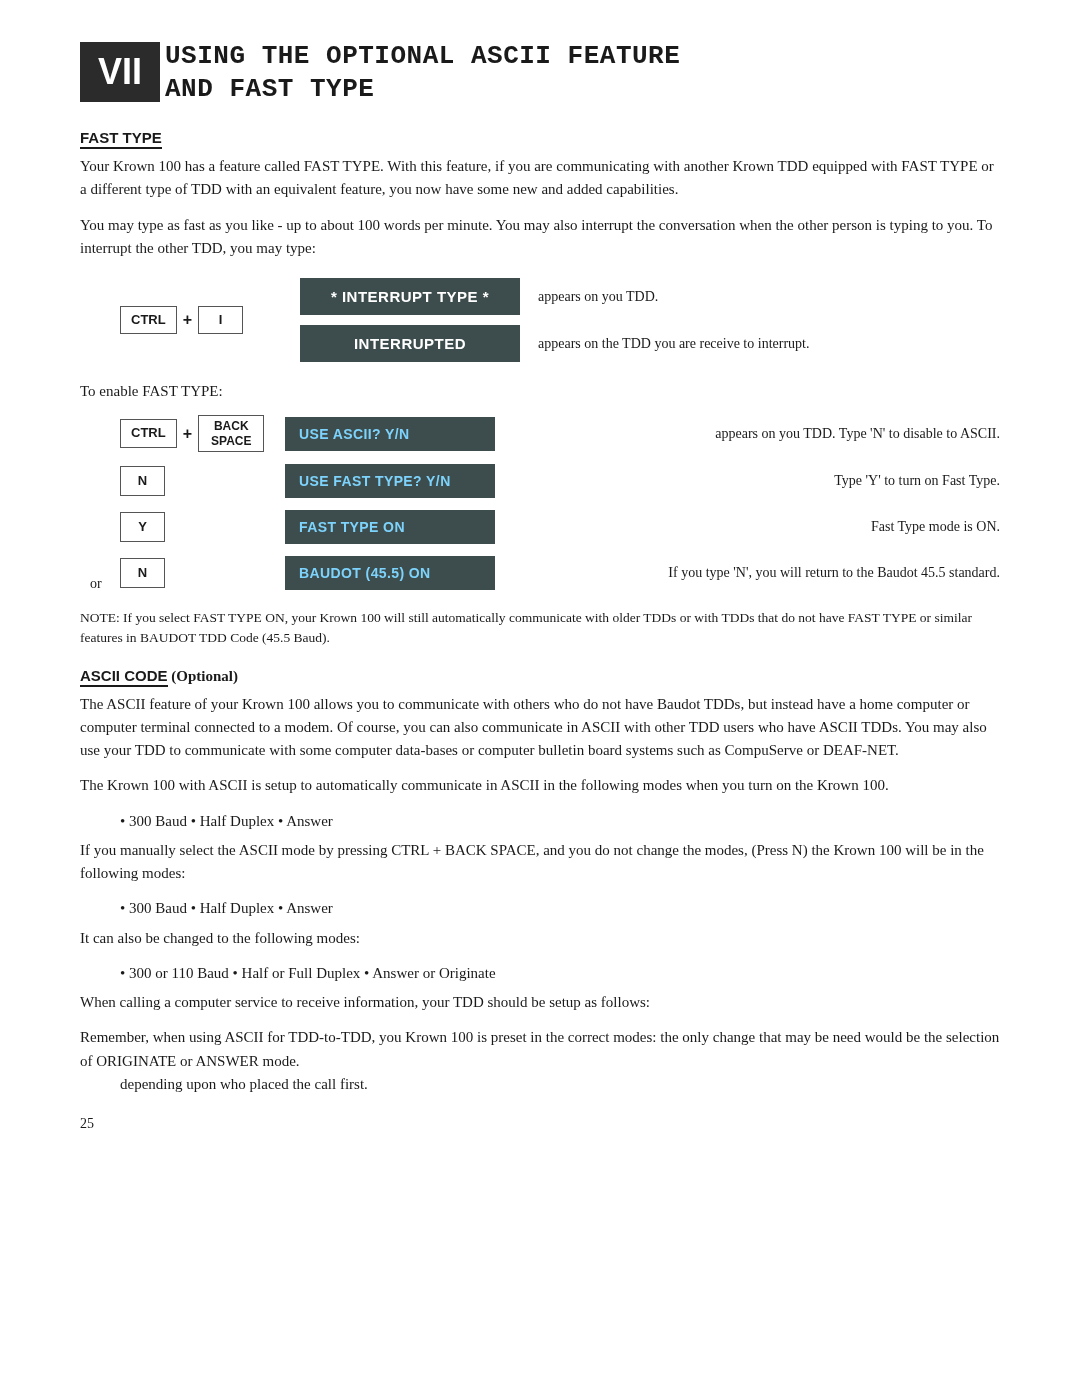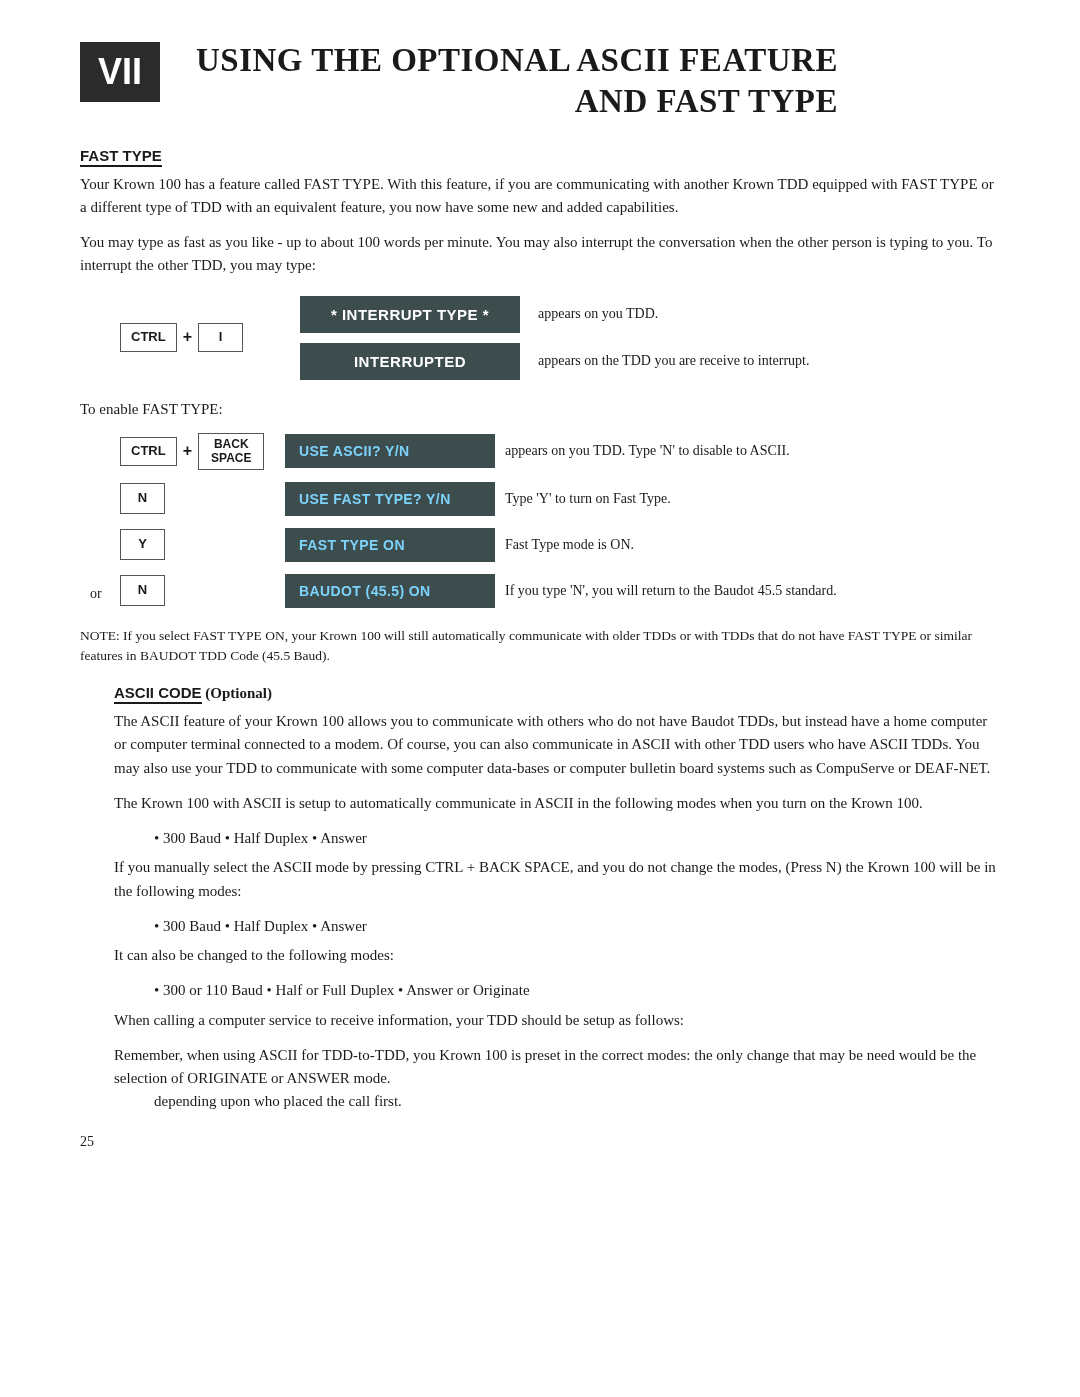--- a/index.html
+++ b/index.html
@@ -11,43 +11,42 @@
       width: 1080px;
       min-height: 1397px;
       padding: 40px 80px 60px 80px;
     }
 
     
     .page-header {
       display: flex;
       align-items: flex-start;
       margin-bottom: 24px;
-      gap: 36px;
+      gap: 5px;
     }
     .chapter-box {
       background: #2b2b2b;
       color: #ffffff;
       font-size: 36px;
       font-weight: bold;
       font-family: Arial, sans-serif;
       padding: 10px 18px;
       min-width: 80px;
       text-align: center;
       line-height: 1.1;
       flex-shrink: 0;
       margin-top: 2px;
     }
     .chapter-title {
-      font-family: Liberation Serif, serif;
-      font-weight: bold;
-      font-size: 33px;
+      font-family: Liberation Mono, monospace;
+      font-weight: bold;
+      font-size: 26px;
       line-height: 1.25;
       text-transform: uppercase;
       letter-spacing: 0.5px;
-      text-align: right;
     }
 
     
     .section-heading {
       font-family: Arial, sans-serif;
       font-weight: bold;
       font-size: 15px;
       margin-bottom: 6px;
       border-bottom: 2px solid #1a1a1a;
       display: inline-block;
@@ -127,35 +126,35 @@
       font-weight: bold;
       font-size: 14px;
       padding: 9px 14px;
       min-width: 210px;
       text-align: left;
       letter-spacing: 0.4px;
     }
 
     .seq-desc {
       font-size: 14px;
-      margin-left: 10px;
+      margin-left: 2px;
       line-height: 1.4;
       flex: 1;
+      text-align: right;
     }
 
     
     .note-para {
       font-size: 13.5px;
       margin: 18px 0 18px 0;
       line-height: 1.5;
     }
 
     .ascii-section {
       margin-top: 10px;
-      margin-left: 34px;
     }
 
     .bullet-item {
       margin-left: 40px;
       margin-bottom: 6px;
       line-height: 1.55;
     }
 
     .page-number {
       font-size: 14px;
@@ -241,21 +240,21 @@
 
     <div class="seq-row">
       <div class="seq-keys">
         <div class="key-box" style="min-width:45px; padding: 6px 10px;">Y</div>
       </div>
       <div class="seq-label">FAST TYPE ON</div>
       <span class="seq-desc">Fast Type mode is ON.</span>
     </div>
 
     <div style="position:relative; margin-bottom: 0;">
-      <span style="position:absolute; left:-30px; top:12px; font-size:14px;">or</span>
+      <span style="position:absolute; left:-30px; top:20px; font-size:14px;">or</span>
     </div>
 
     <div class="seq-row">
       <div class="seq-keys">
         <div class="key-box" style="min-width:45px; padding: 6px 10px;">N</div>
       </div>
       <div class="seq-label">BAUDOT (45.5) ON</div>
       <span class="seq-desc">If you type 'N', you will return to the Baudot 45.5 standard.</span>
     </div>
   </div>

